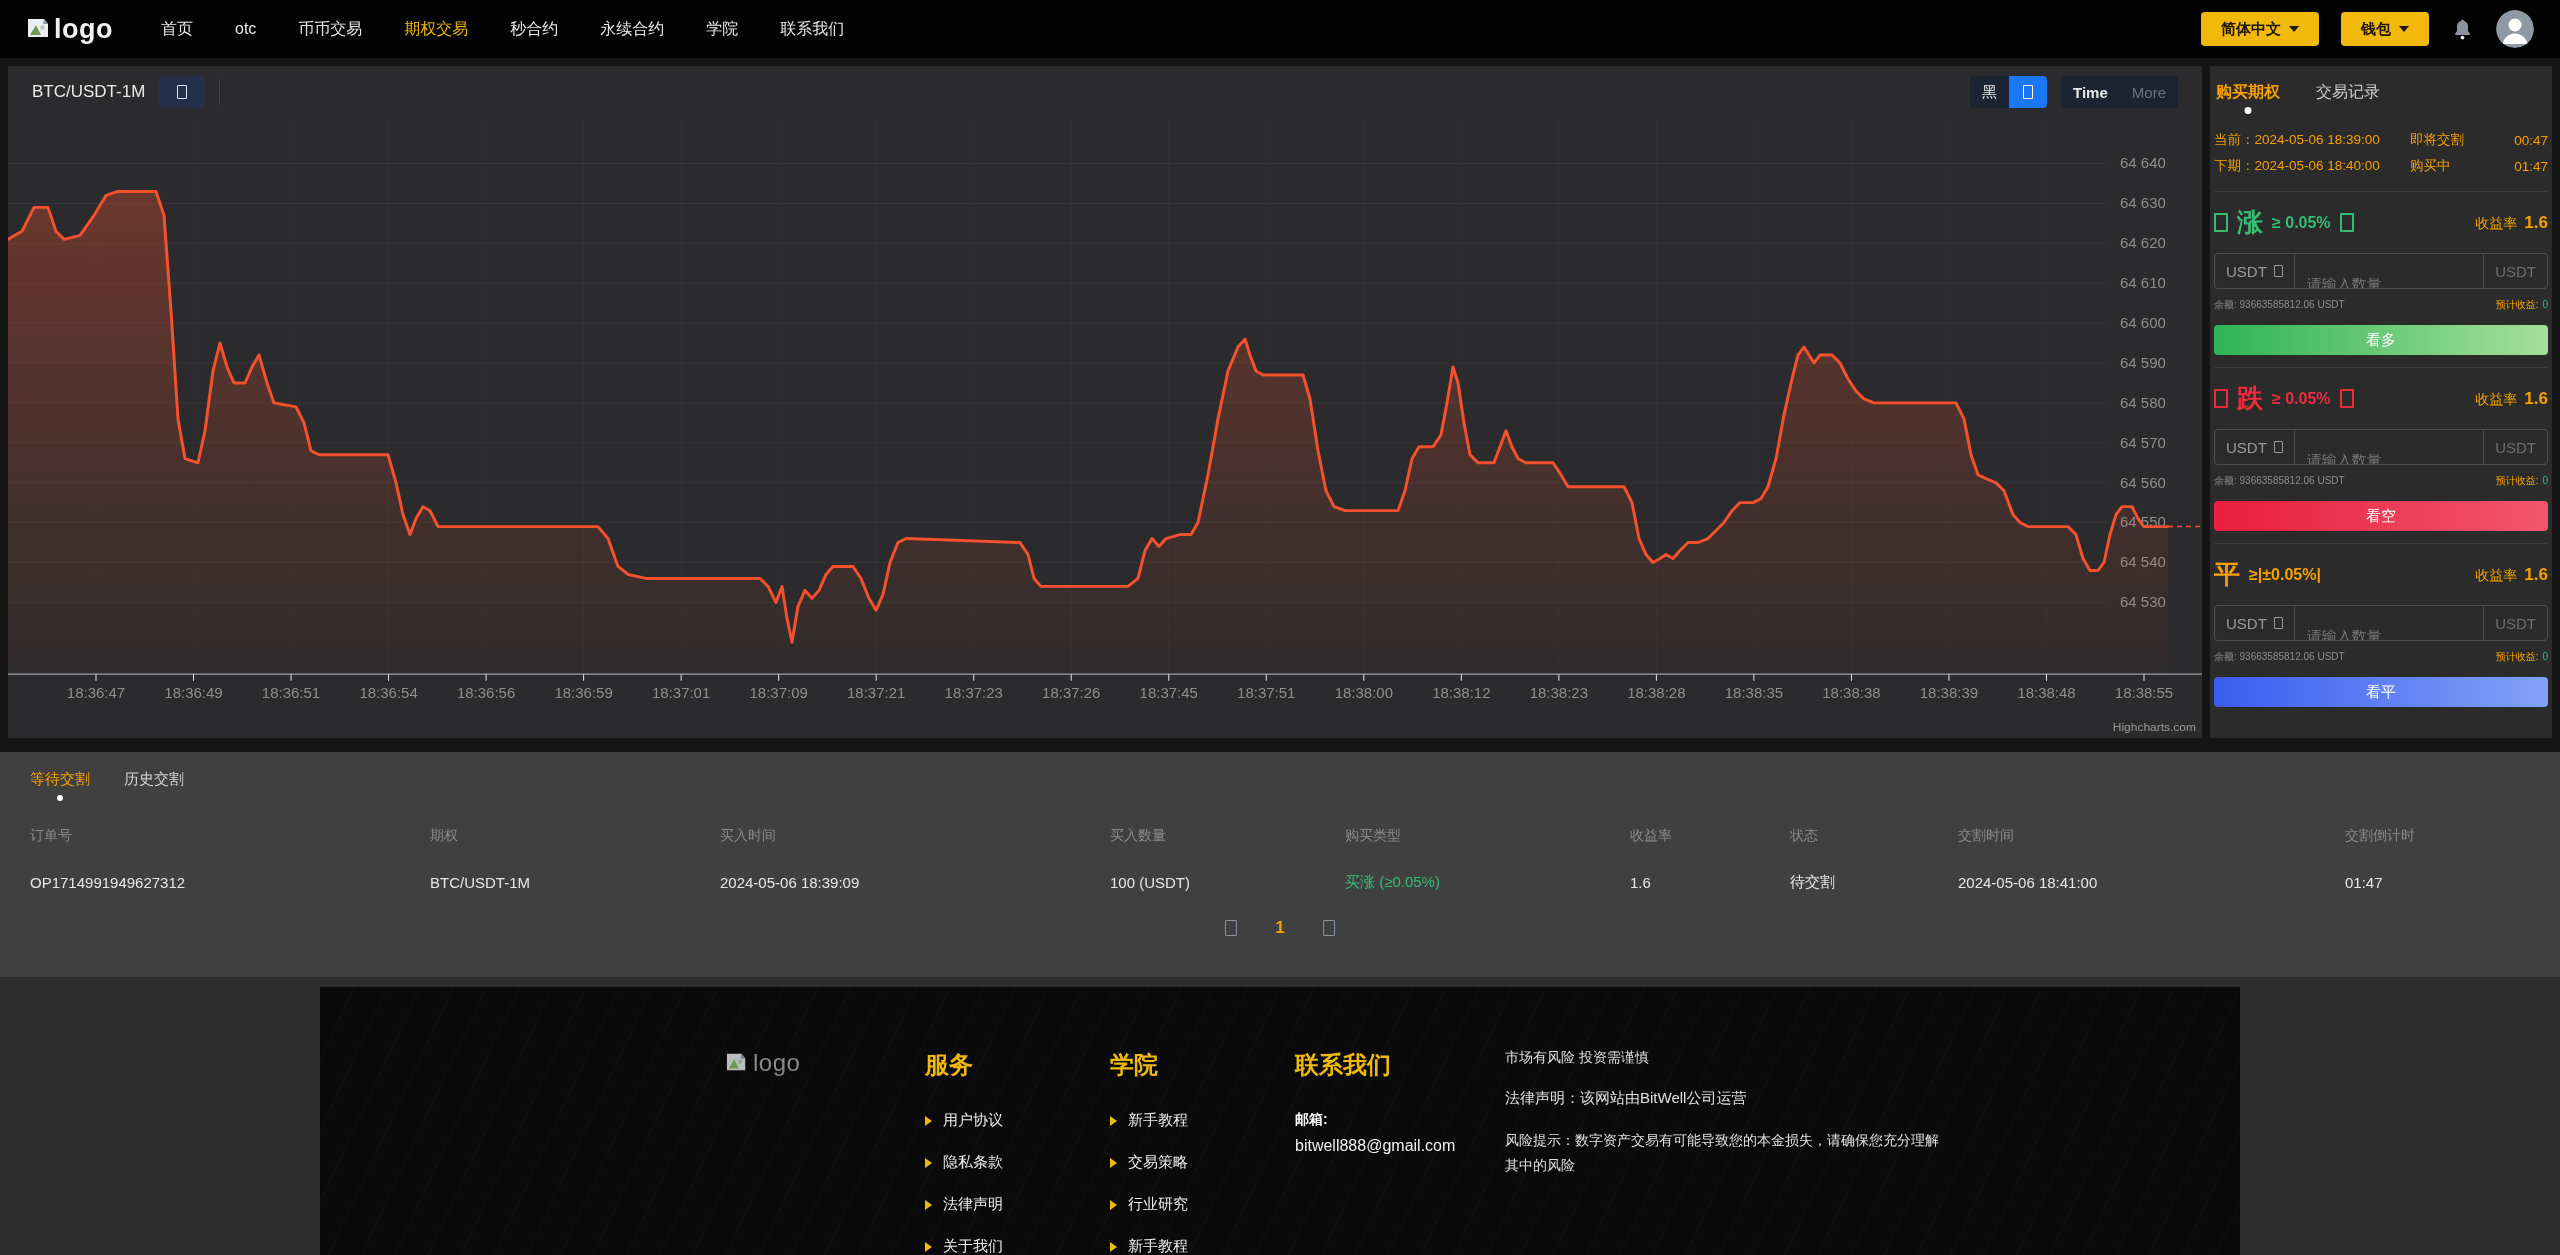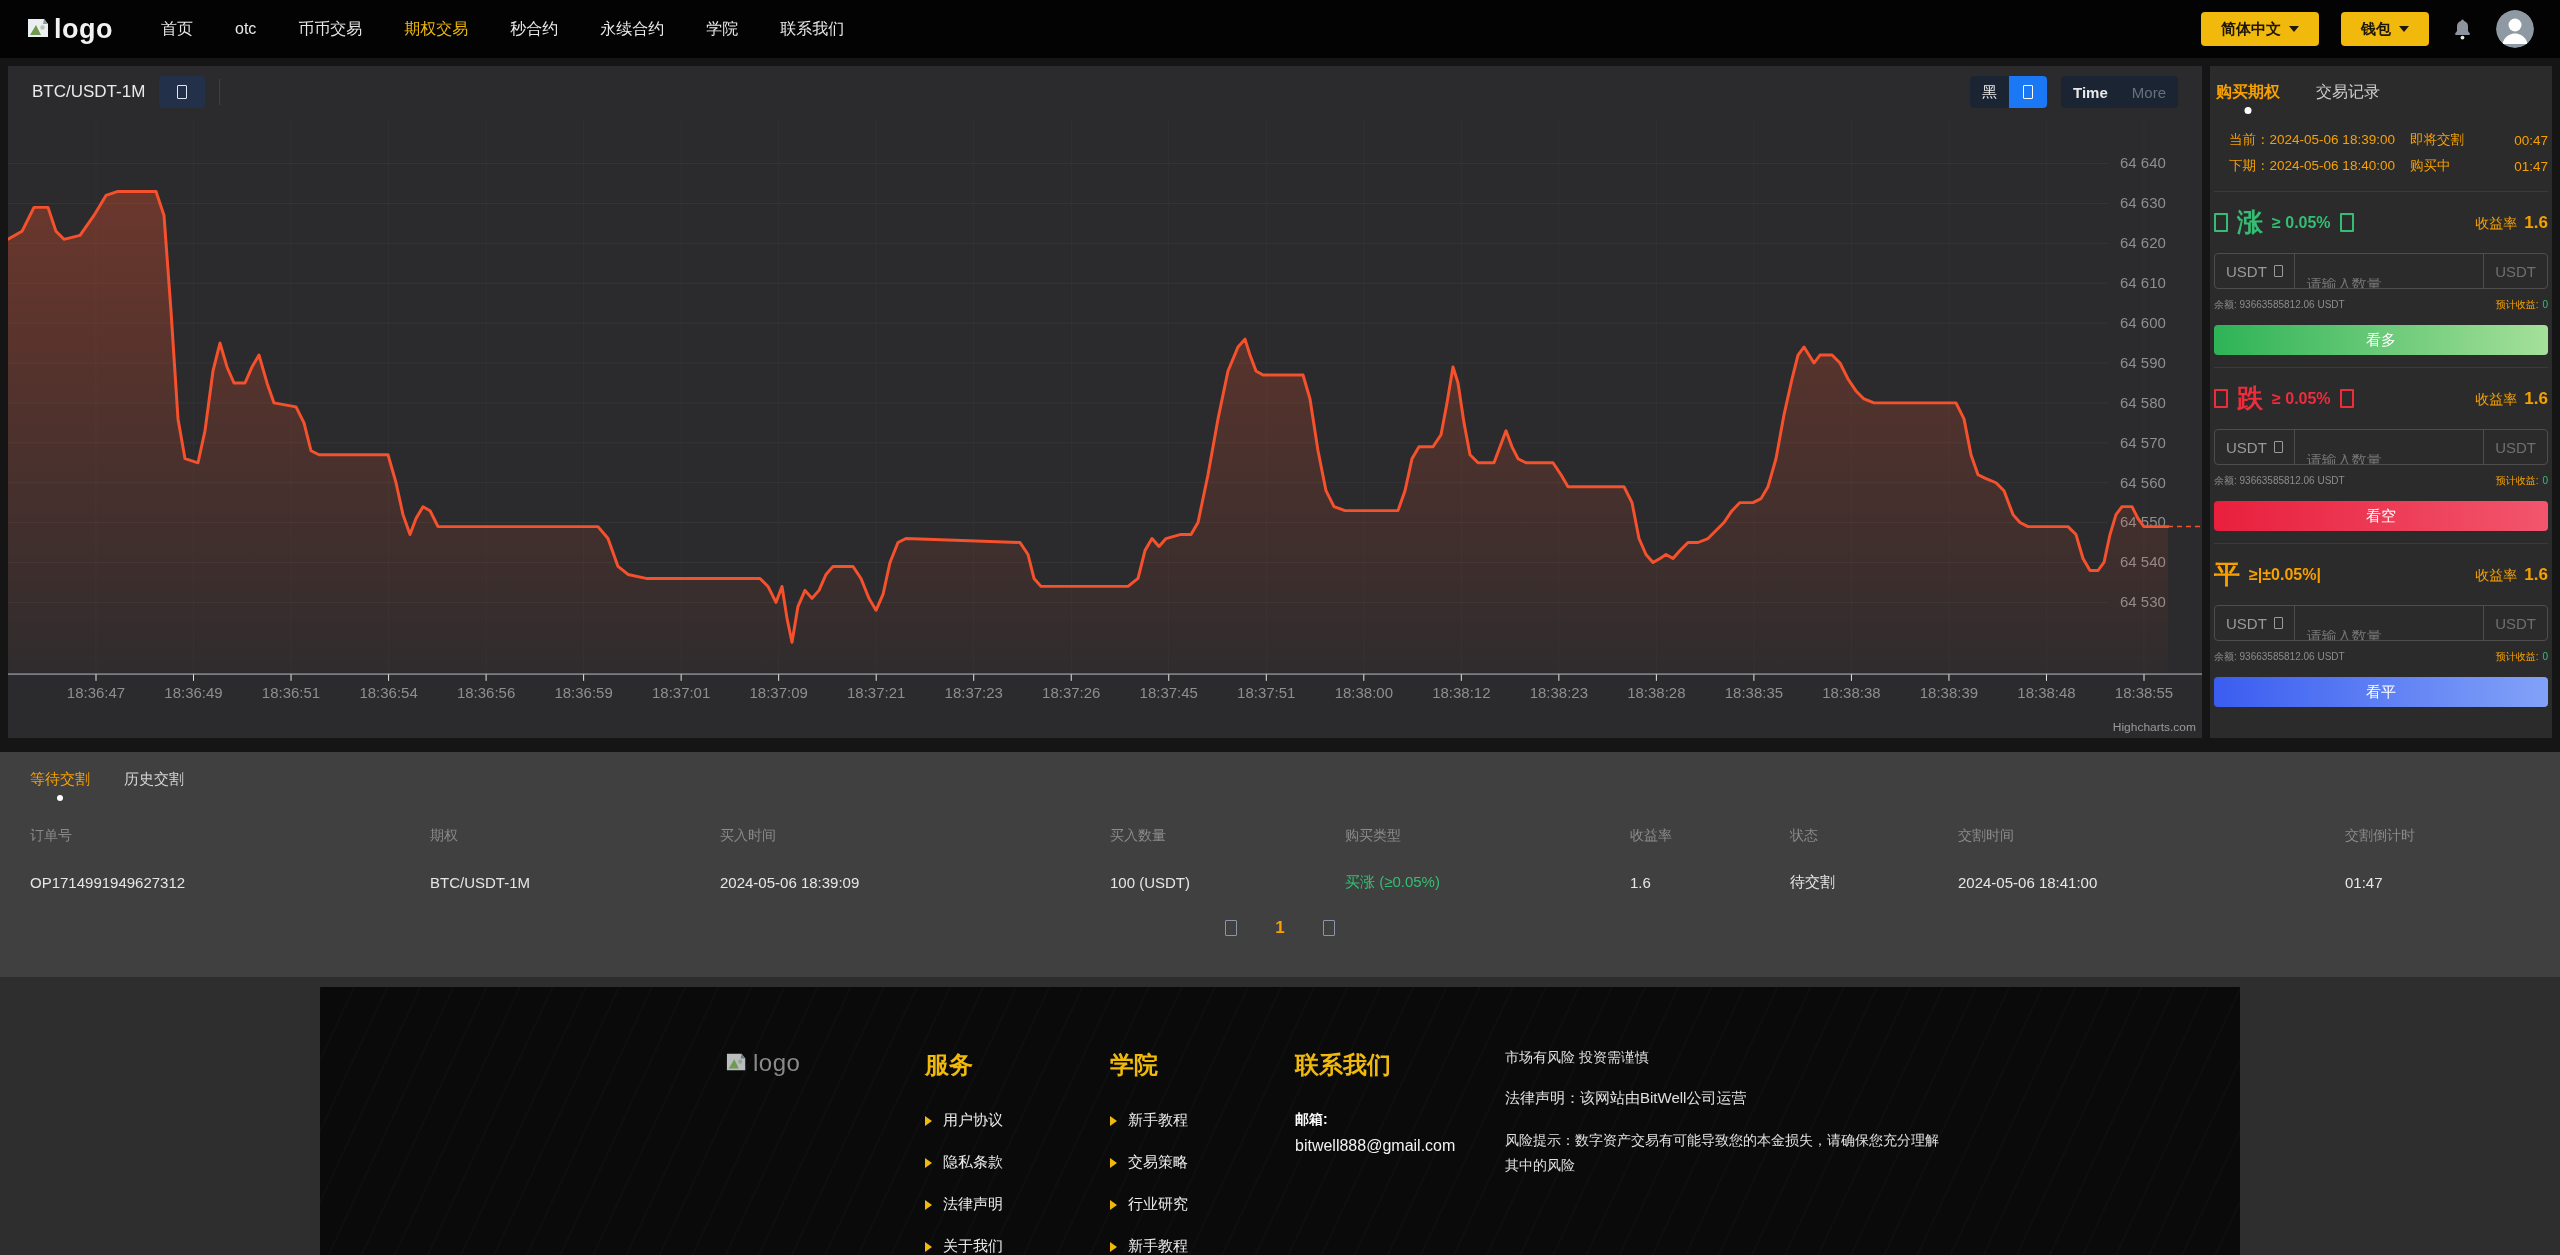--- a/index.html
+++ b/index.html
@@ -45,21 +45,21 @@
 
   
   .trade-panel { width:342px; background:#2b2b2b; height:672px; padding:12px 4px 10px; display:flex; flex-direction:column; }
   .t-tabs { display:flex; gap:36px; padding:4px 2px 14px; }
   .t-tab { position:relative; font-size:16px; color:#cfcfcf; cursor:pointer; }
   .t-tab.active { color:#f7a000; font-weight:700; }
   .t-tab.active::after { content:''; position:absolute; left:50%; transform:translateX(-50%); bottom:-11px;
     width:7px; height:7px; border-radius:50%; background:#fff; }
   .periods { padding:10px 0 12px; border-bottom:1px solid #3a3a3a; }
   .period-row { display:flex; align-items:center; color:#f7a000; font-size:13.5px; padding:4px 0; }
-  .period-row .p-time { flex:1;text-align:center; }
+  .period-row .p-time { flex:1; }
   .period-row .p-status { width:92px; }
   .period-row .p-cd { width:46px; text-align:right; }
   .section { padding:13px 0 12px; border-bottom:1px solid #3a3a3a; }
   .section:last-of-type { border-bottom:none; }
   .sec-head { display:flex; align-items:center; }
   .dir { display:flex; align-items:center; gap:9px; }
   .dir .dir-name { font-size:26px; font-weight:700; }
   .dir .cond { font-size:16px; font-weight:700; }
   .g { color:#35bd73; } .r { color:#ee2c3c; } .y { color:#f7a000; }
   .rate { margin-left:auto; color:#f7a000; font-size:14px; display:flex; align-items:baseline; gap:7px; }

